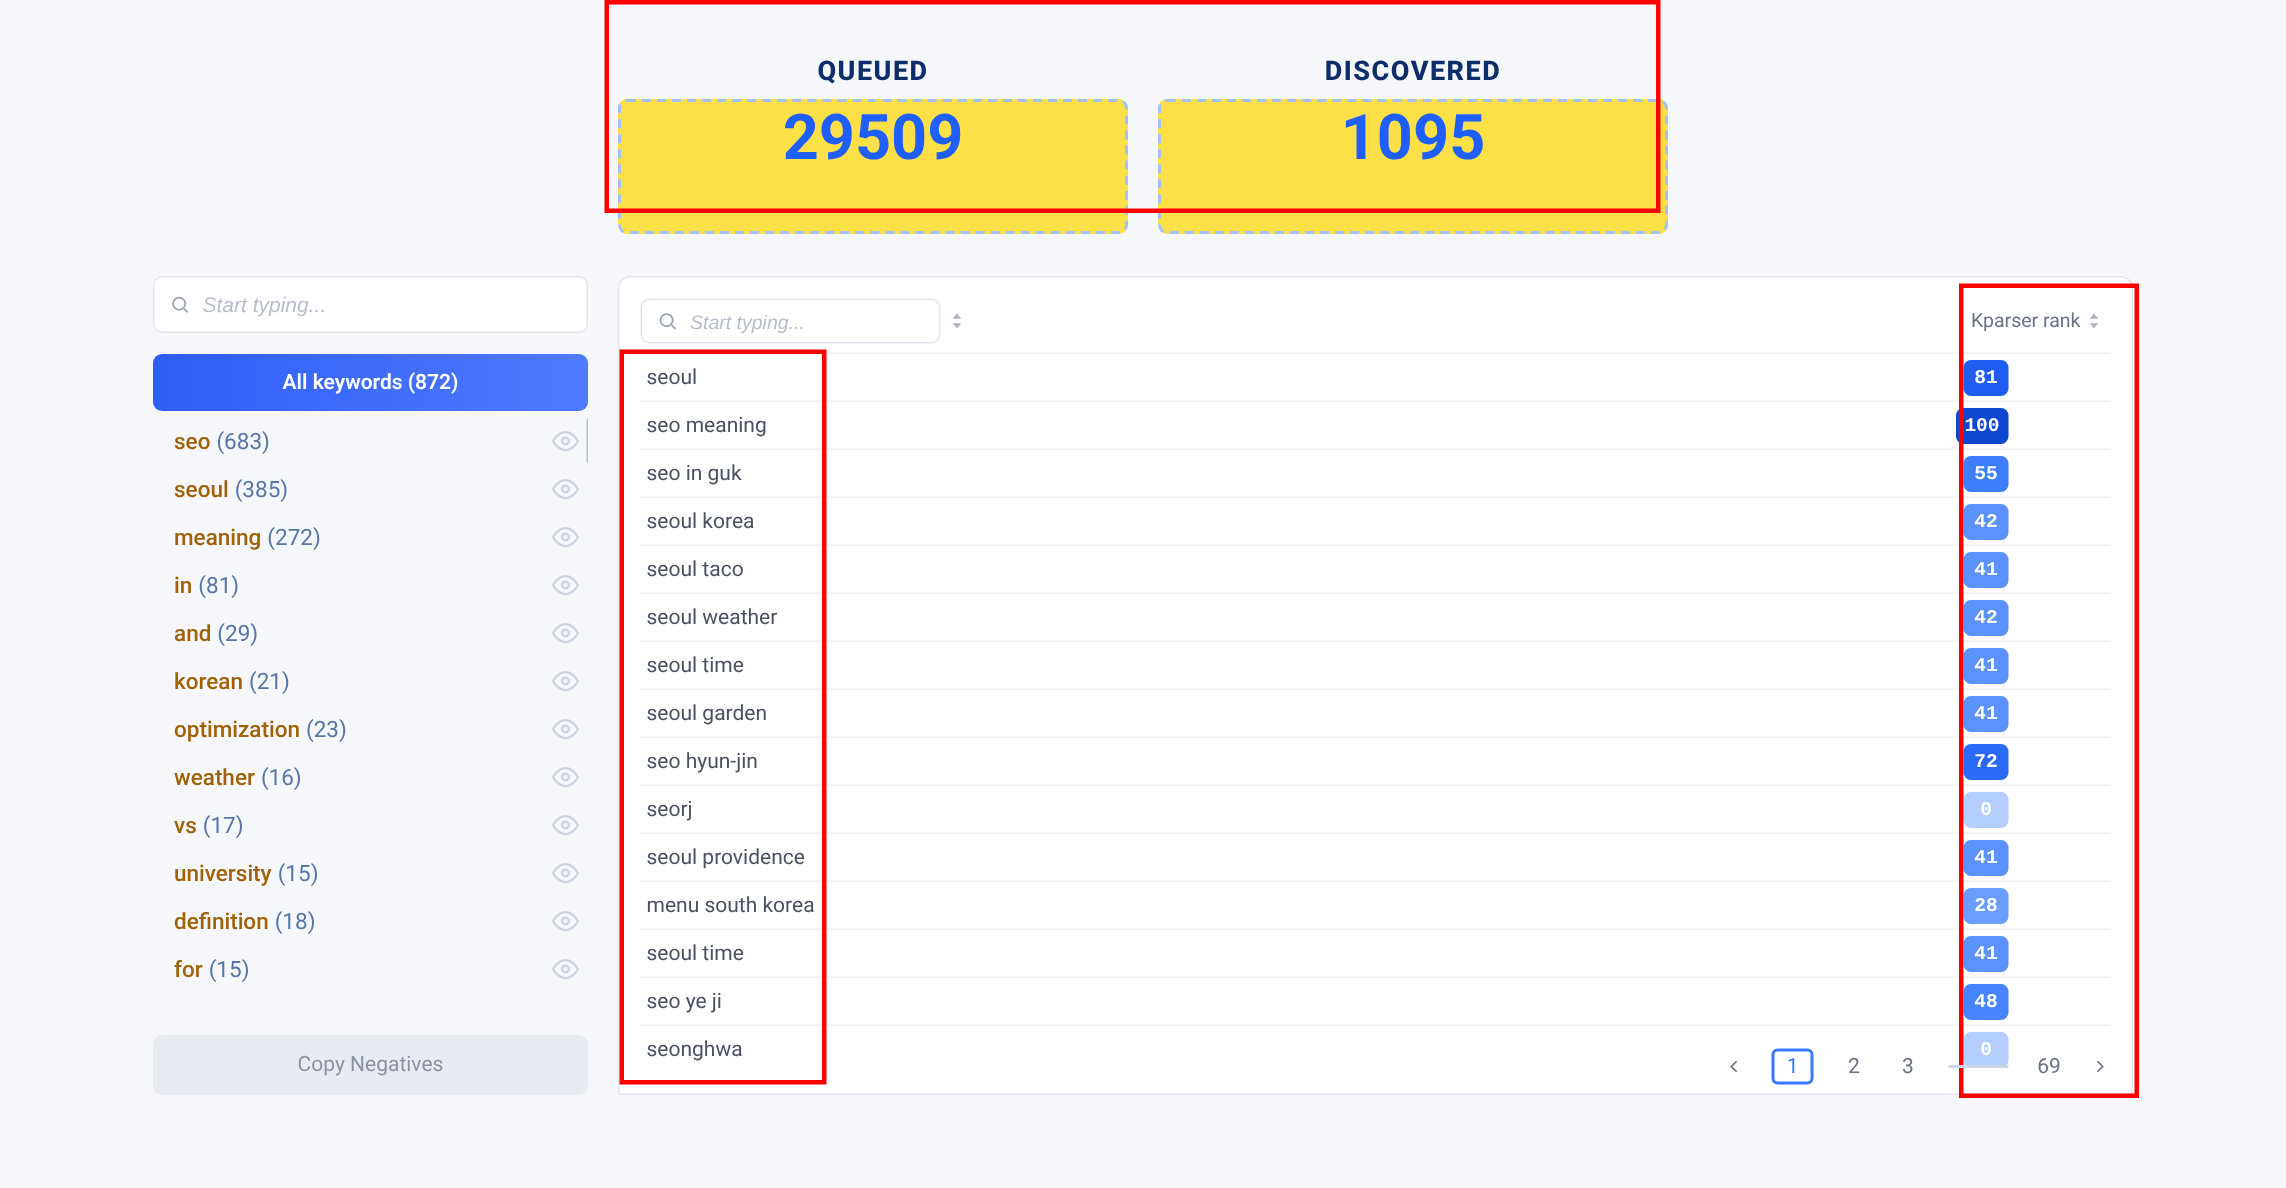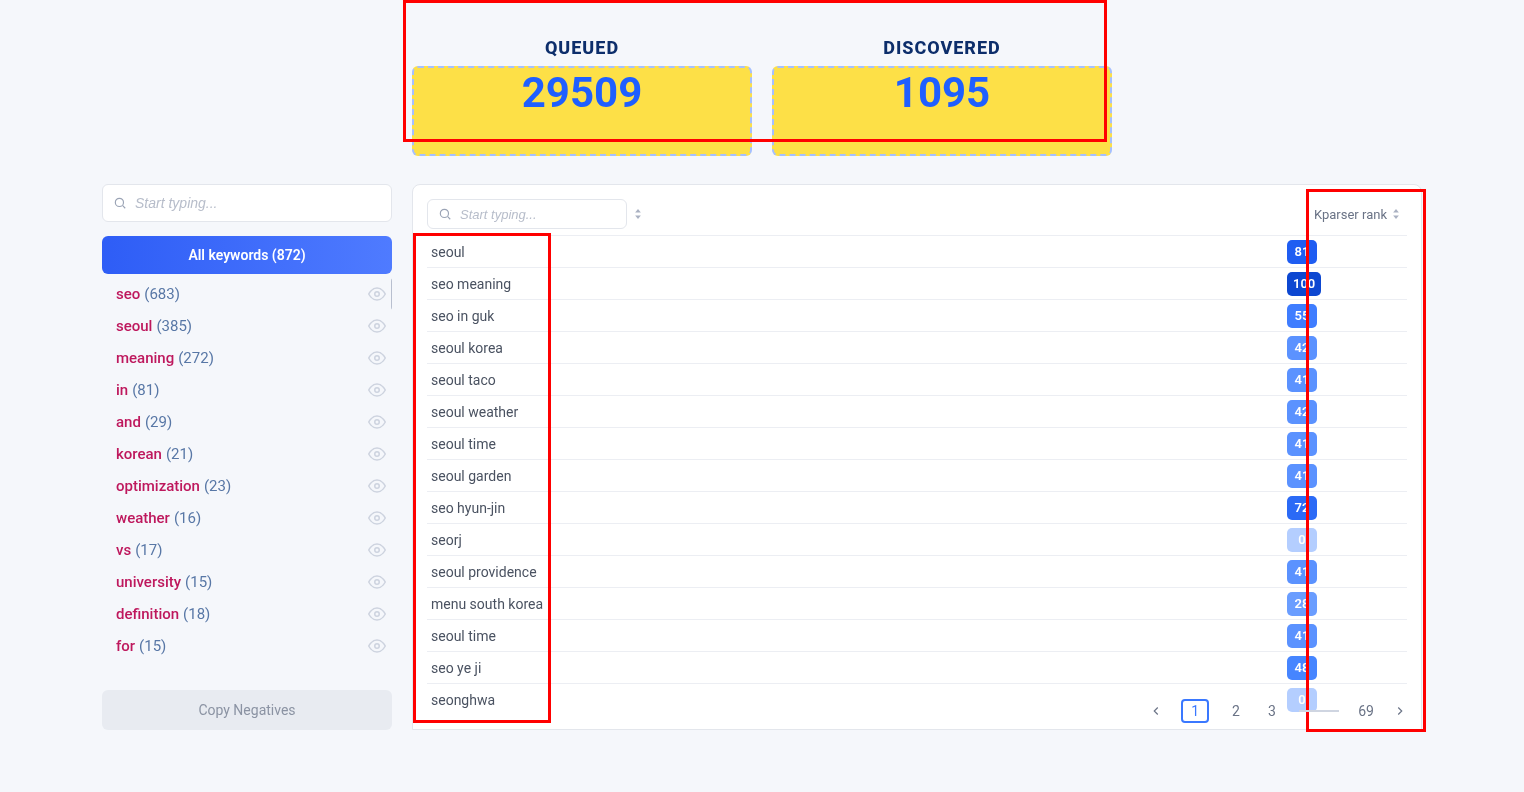--- a/index.html
+++ b/index.html
@@ -111,21 +111,21 @@
   }
 
   .kw-list-wrap { position:relative; margin-top:4px; flex:1; overflow:hidden; }
   .kw-list { position:absolute; top:0; left:0; right:0; overflow-y:hidden; }
   .kw-row {
     display:flex; align-items:center; justify-content:space-between;
     padding: 7px 6px 7px 14px;
     cursor:pointer;
   }
   .kw-label { font-size:15px; }
-  .kw-term { color:#be185d; font-weight:500; }
+  .kw-term { color:#a16207; font-weight:500; }
   .kw-count { color: var(--blue-meta); margin-left:4px; }
   .eye-icon { width:18px; height:18px; color: var(--eye); }
   .scroll-thumb {
     position:absolute; right:-5px; top:0;
     width:6px; height:32px; border-radius:3px;
     background:#b8bfcf;
   }
 
   .copy-neg-btn {
     margin-top:auto;
@@ -163,22 +163,23 @@
     display:flex; align-items:center;
     height:32px;
     border-top: 1px solid #eceef3;
   }
   .td-kw {
     width:560px; font-size:14px; color:#4a5261;
     padding-left: 4px;
   }
   .td-rank {
     margin-left:auto; width:120px;
-    display:flex; justify-content:flex-start;
+    display:flex; justify-content:flex-end;
     padding-right: 68px;
+    font-family: Liberation Mono, monospace;
   }
   .rank-badge {
     min-width: 30px;
     height: 24px;
     border-radius: 5px;
     color: #fff;
     font-size: 13px;
     font-weight: 600;
     display:flex; align-items:center; justify-content:center;
     padding: 0 6px;

